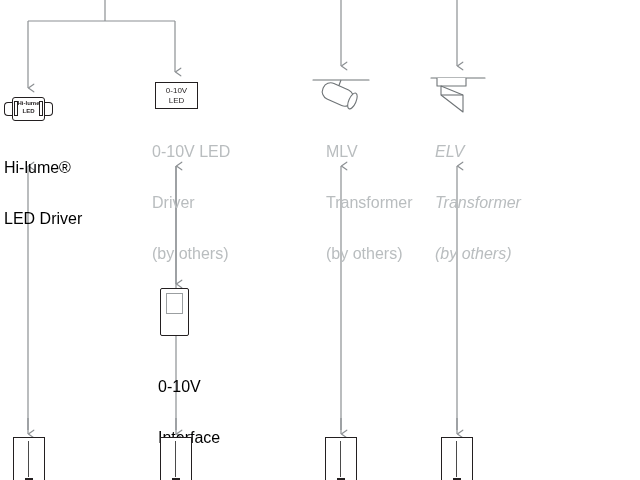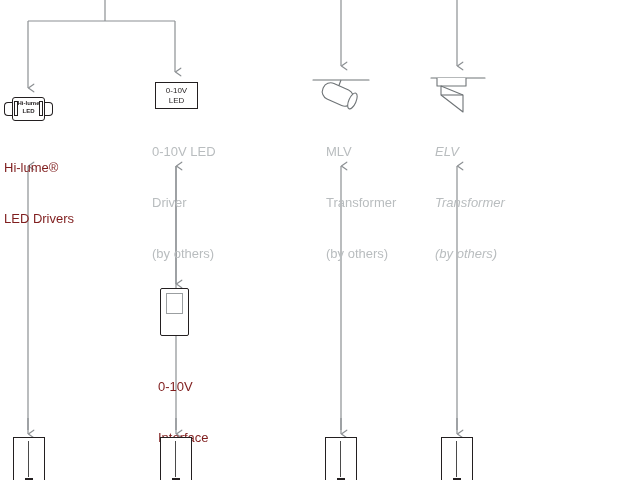--- a/index.html
+++ b/index.html
@@ -5,22 +5,22 @@
   html,body{margin:0;padding:0;}
   body{
     width:640px;height:480px;
     background:#ffffff;
     font-family:"Liberation Sans", sans-serif;
     overflow:hidden;
     position:relative;
   }
   #diagram{position:absolute;left:0;top:0;width:640px;height:480px;}
 
-  .lbl{position:absolute;font-size:13px;line-height:17px;white-space:pre;}
-  .lbl-dark{color:#7f1d1d;}
+  .lbl{position:absolute;font-size:16px;line-height:17px;white-space:pre;}
+  .lbl-dark{color:#000000;}
   .lbl-gray{color:#b9bdbf;}
 
   .icon-box{position:absolute;box-sizing:border-box;}
 
   
   #hilume-icon{left:4px;top:97px;width:49px;height:24px;}
   #hilume-icon .body{
     position:absolute;left:8px;top:0;width:33px;height:24px;
     border:1.6px solid #231f20;border-radius:3px;background:#fff;
     box-sizing:border-box;
@@ -148,21 +148,21 @@
   <span>LED</span>
 </div>
 
 <div class="icon-box" id="iface-box">
   <div class="shell"></div>
   <div class="inner"></div>
 </div>
 
 <div class="lbl lbl-dark" style="left:4px;top:125px;">
   <div>Hi-lume®</div>
-  <div>LED Drivers</div>
+  <div>LED Driver</div>
 </div>
 
 <div class="lbl lbl-gray" style="left:152px;top:109px;">
   <div>0-10V LED</div>
   <div>Driver</div>
   <div>(by others)</div>
 </div>
 
 <div class="lbl lbl-gray" style="left:326px;top:109px;">
   <div>MLV</div>

